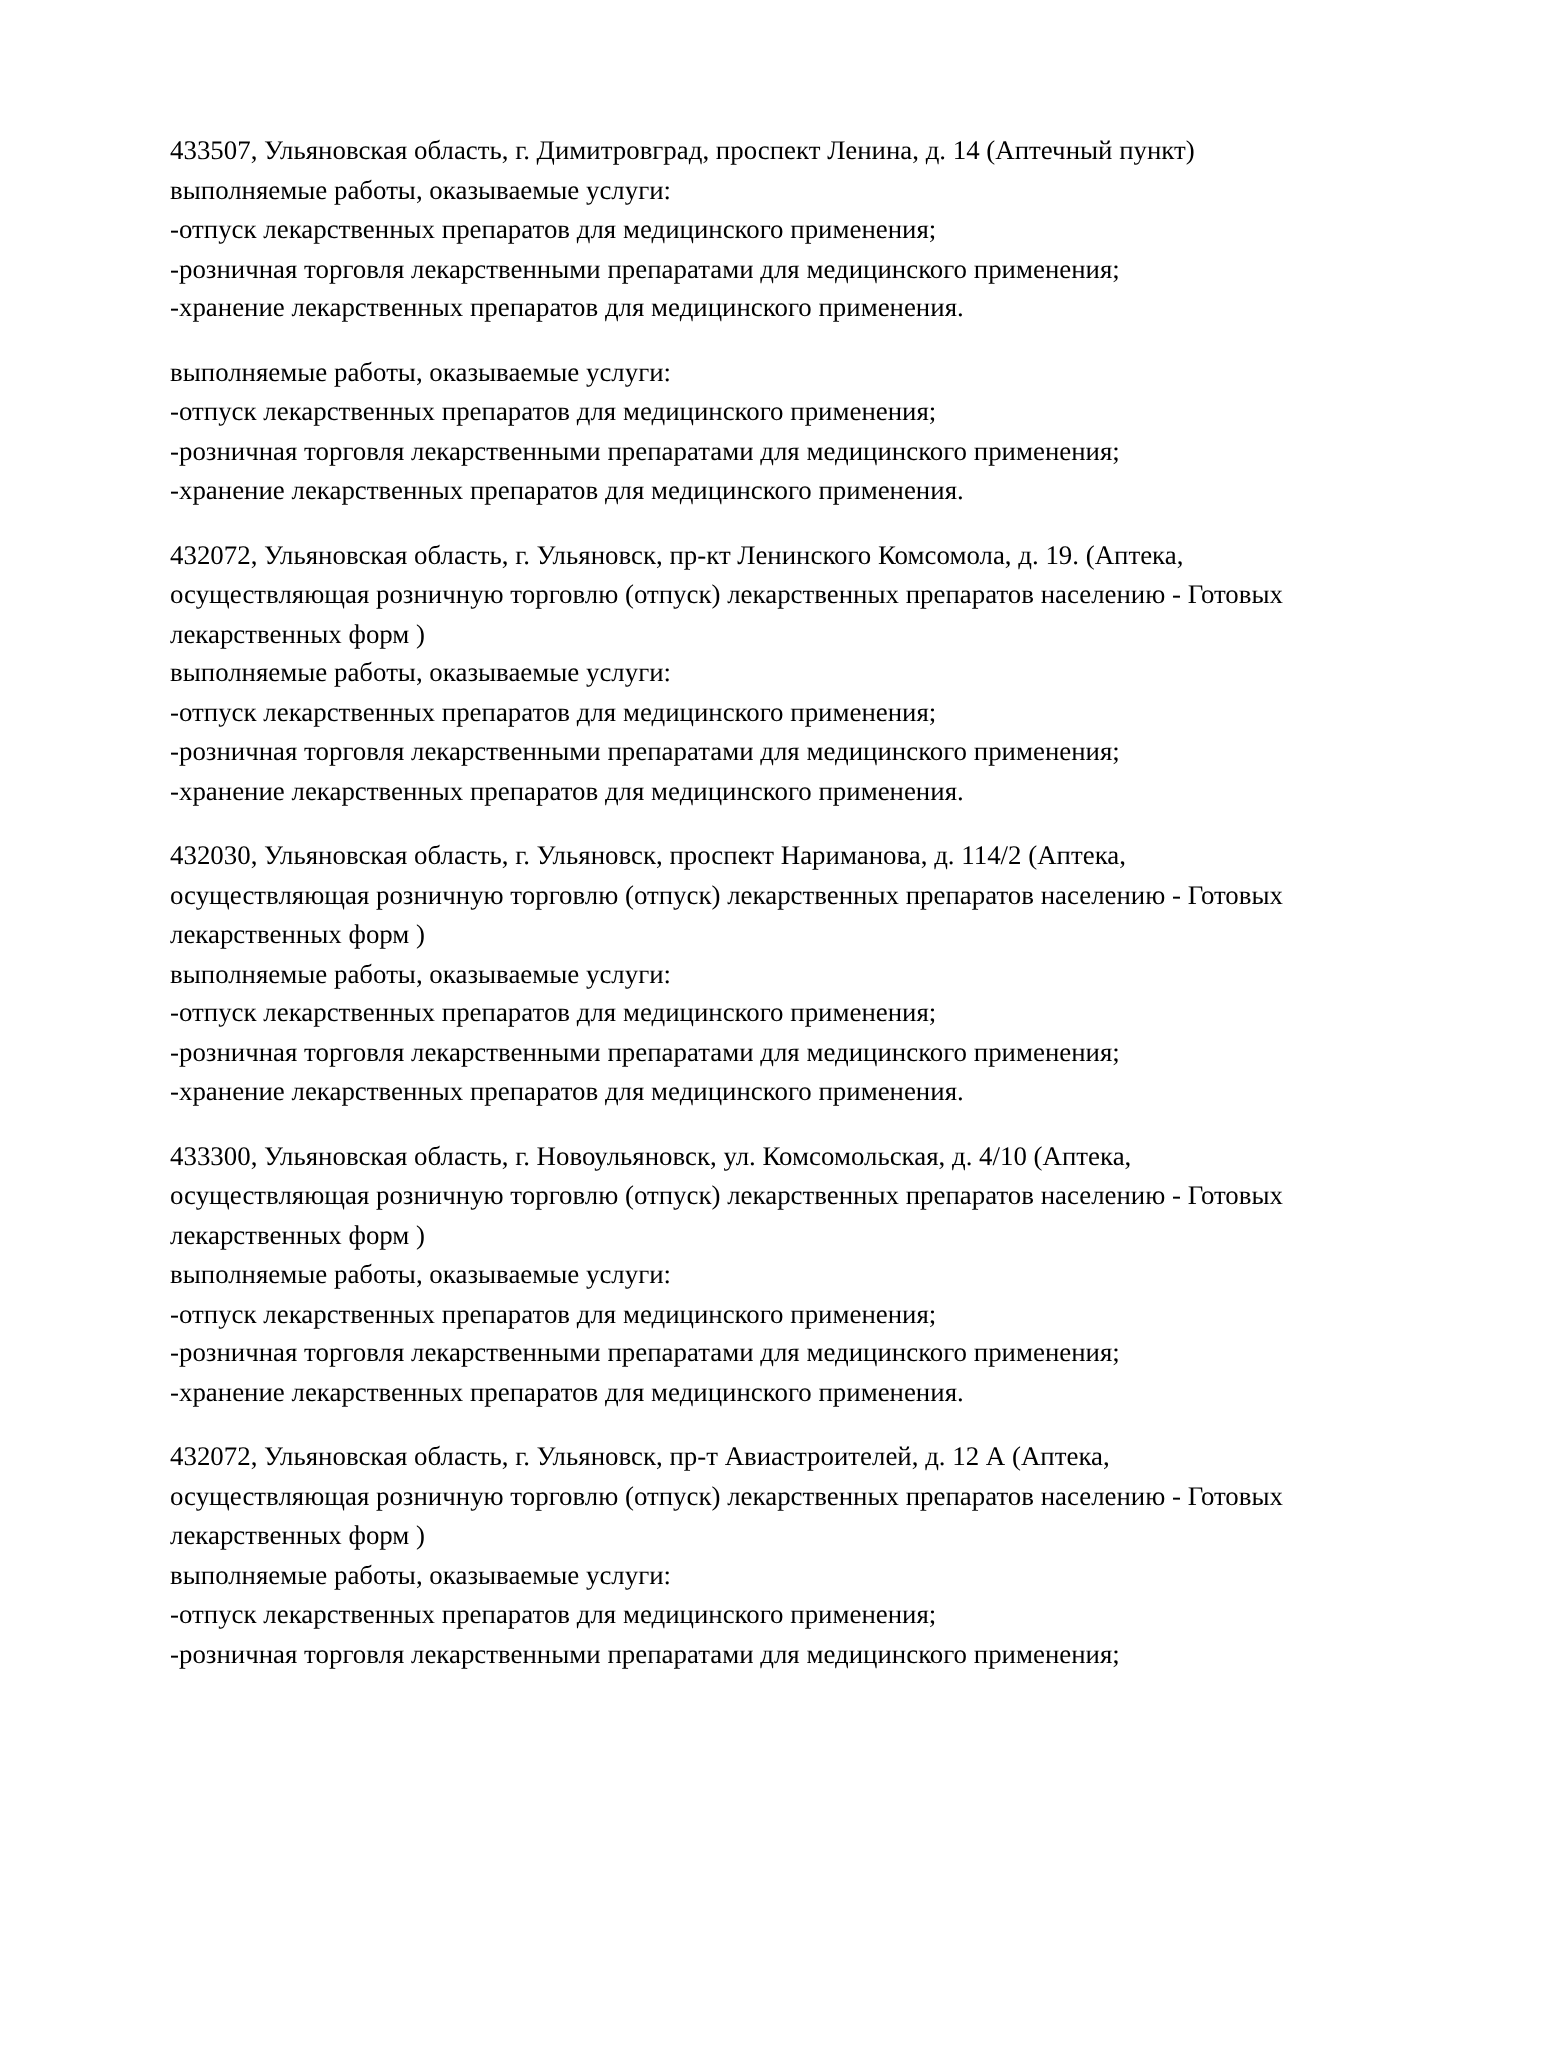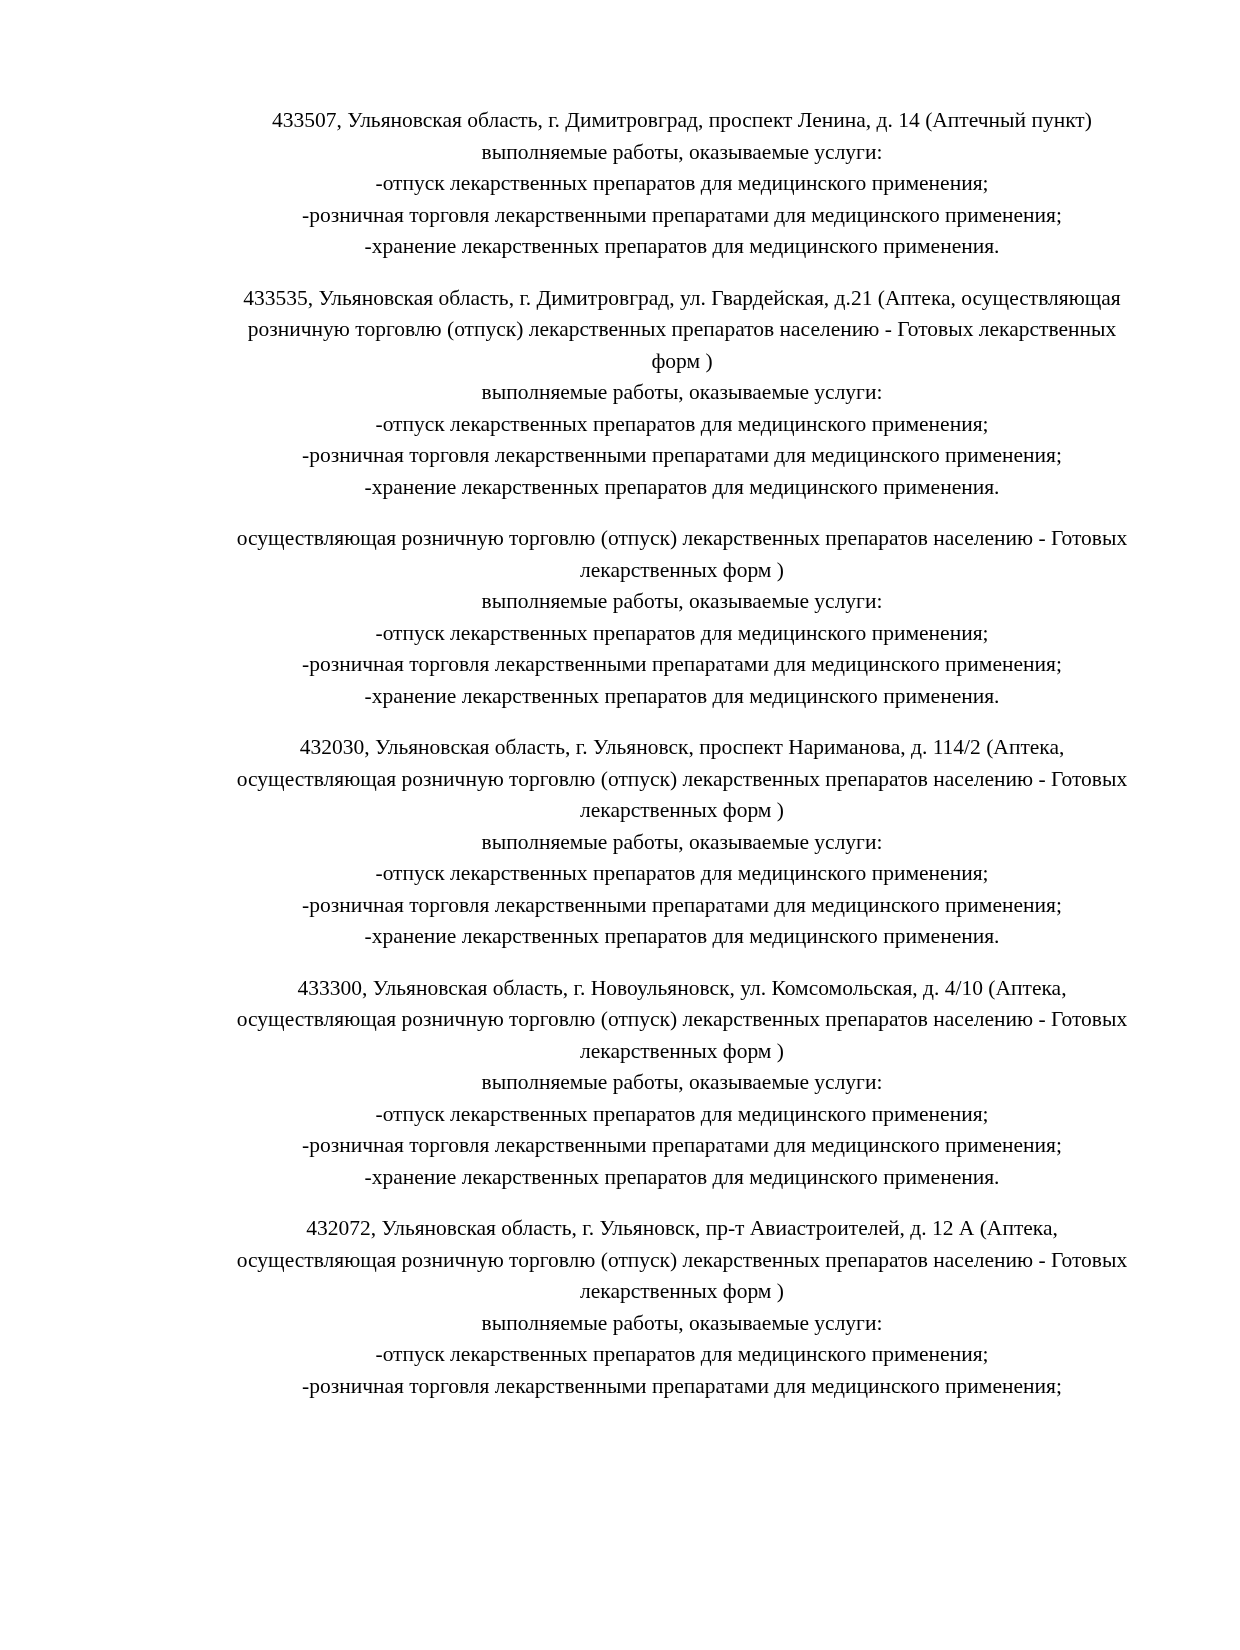--- a/index.html
+++ b/index.html
@@ -10,26 +10,25 @@
   body {
     width: 1240px;
     height: 1650px;
     position: relative;
     overflow: hidden;
     font-family: "Liberation Serif", "DejaVu Serif", serif;
     color: #000000;
   }
   .content {
     position: absolute;
-    left: 152px;
+    left: 136px;
     top: 105px;
     width: 1060px;
     font-size: 21.5px;
     line-height: 31.5px;
-    text-align: center;
   }
   .entry {
     margin: 0 0 20px 0;
   }
   .entry:last-child {
     margin-bottom: 0;
   }
   .line {
     white-space: nowrap;
   }
@@ -44,35 +43,31 @@
       </div>
     <div class="line services-header">выполняемые работы, оказываемые услуги:</div>
     <div class="services">
         <div class="line">-отпуск лекарственных препаратов для медицинского применения;</div>
         <div class="line">-розничная торговля лекарственными препаратами для медицинского применения;</div>
         <div class="line">-хранение лекарственных препаратов для медицинского применения.</div>
       </div>
   </section>
 
   <section class="entry">
-    <div class="address">
-        <div class="line">433535, Ульяновская область, г. Димитровград, ул. Гвардейская, д.21 (Аптека, осуществляющая</div>
-        <div class="line">розничную торговлю (отпуск) лекарственных препаратов населению - Готовых лекарственных</div>
-        <div class="line">форм )</div>
-      </div>
     <div class="line services-header">выполняемые работы, оказываемые услуги:</div>
     <div class="services">
         <div class="line">-отпуск лекарственных препаратов для медицинского применения;</div>
         <div class="line">-розничная торговля лекарственными препаратами для медицинского применения;</div>
         <div class="line">-хранение лекарственных препаратов для медицинского применения.</div>
       </div>
   </section>
 
   <section class="entry">
     <div class="address">
+        <div class="line">432072, Ульяновская область, г. Ульяновск, пр-кт Ленинского Комсомола, д. 19. (Аптека,</div>
         <div class="line">осуществляющая розничную торговлю (отпуск) лекарственных препаратов населению - Готовых</div>
         <div class="line">лекарственных форм )</div>
       </div>
     <div class="line services-header">выполняемые работы, оказываемые услуги:</div>
     <div class="services">
         <div class="line">-отпуск лекарственных препаратов для медицинского применения;</div>
         <div class="line">-розничная торговля лекарственными препаратами для медицинского применения;</div>
         <div class="line">-хранение лекарственных препаратов для медицинского применения.</div>
       </div>
   </section>

